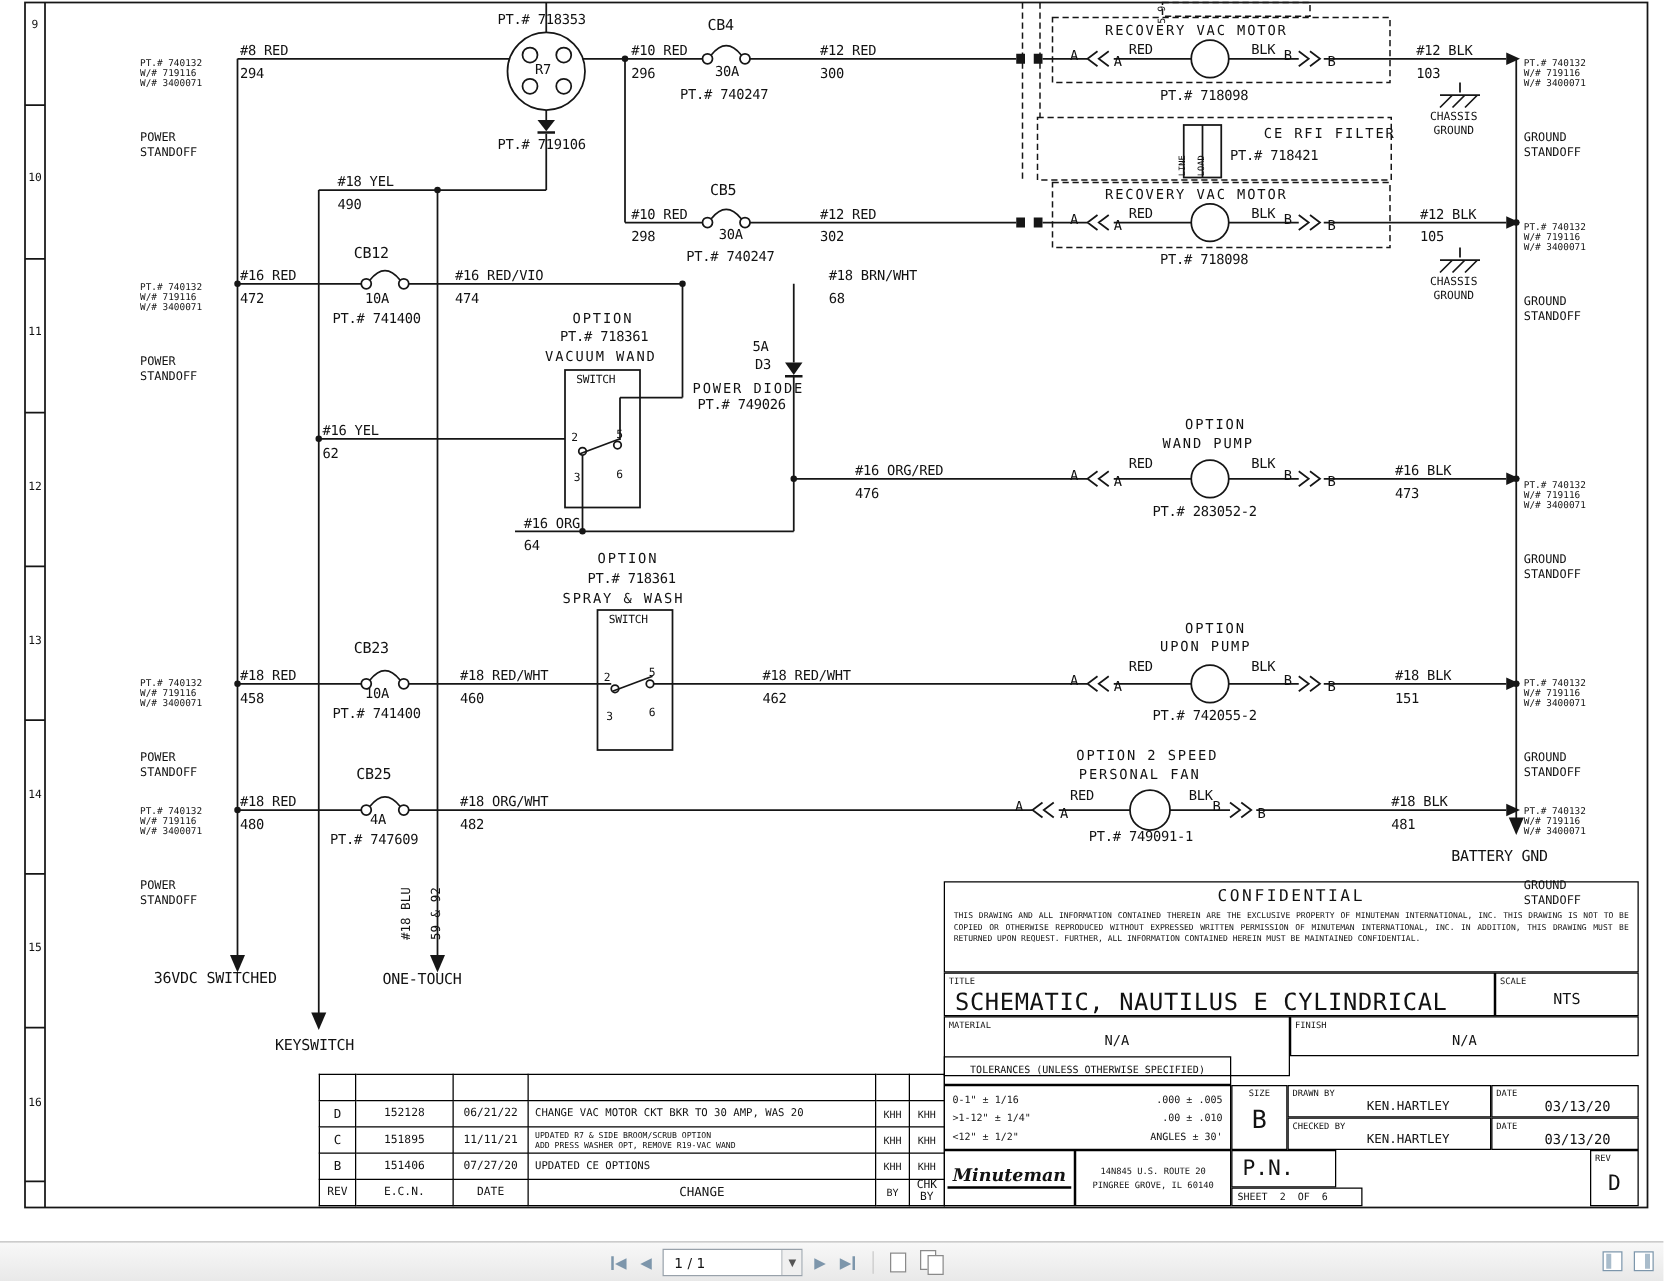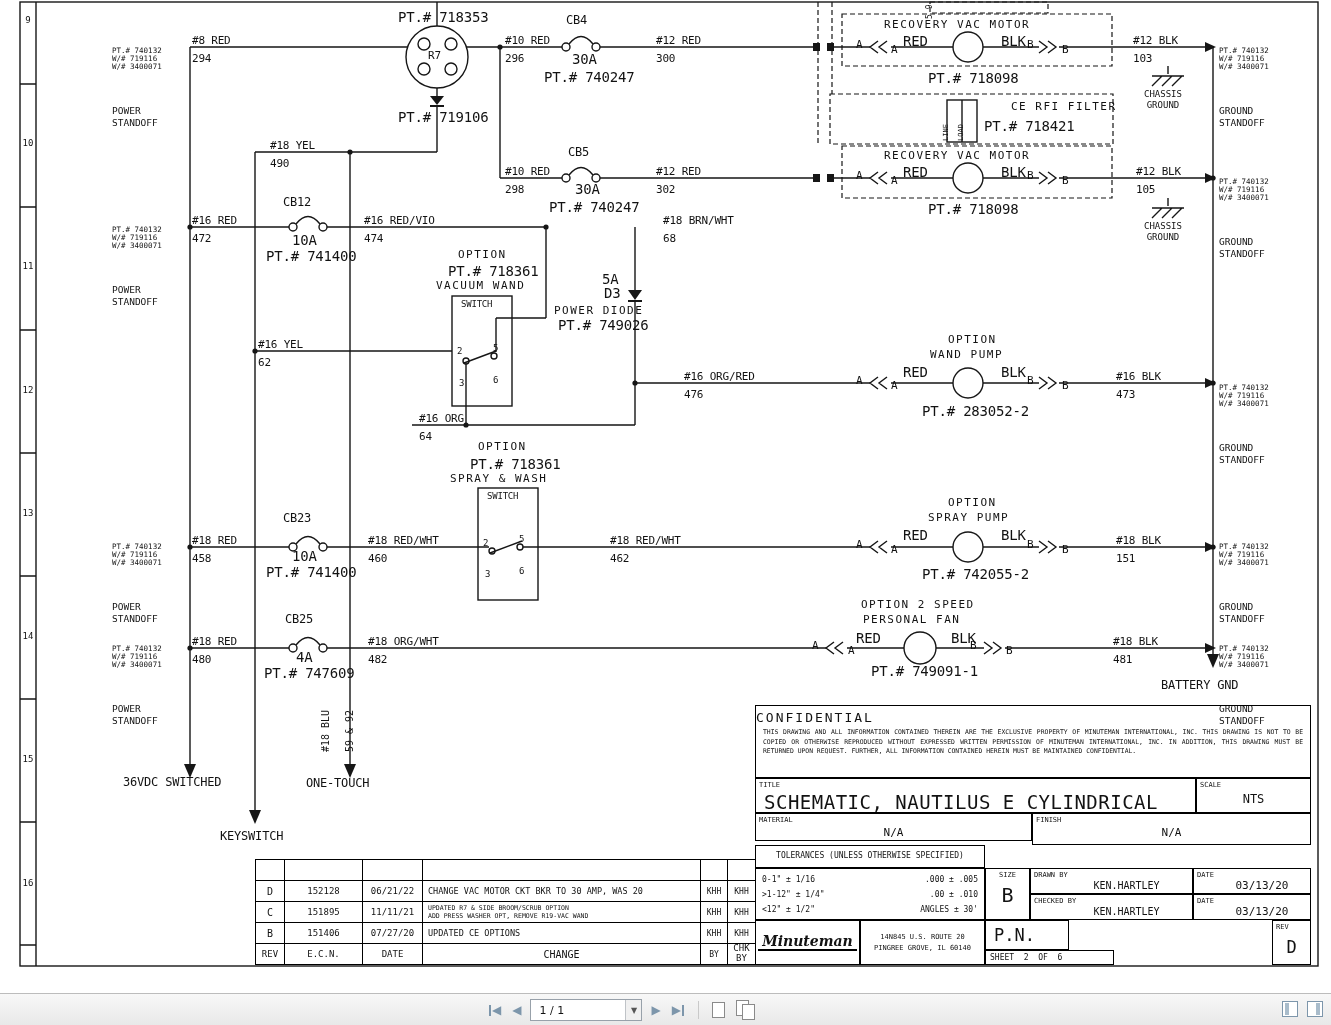--- a/index.html
+++ b/index.html
@@ -1,35 +1,35 @@
 <!DOCTYPE html>
 <html><head>
 <meta charset="utf-8">
 <style>
   html,body{margin:0;padding:0;background:#fff}
   .stage{position:relative;width:1331px;height:1025px;background:#fff;overflow:hidden;
          font-family:"DejaVu Sans Mono","Liberation Mono",monospace;color:#121212}
   svg.wires{position:absolute;left:0;top:0}
   .lbl{position:absolute;white-space:pre;font-size:11px;line-height:1.12;letter-spacing:-0.2px}
-  .s12{font-size:12px}.s10{font-size:14px}.s9{font-size:9px}
+  .s12{font-size:12px}.s10{font-size:11px}.s9{font-size:9px}
   .sp{letter-spacing:1.5px}
   .wire div{line-height:13px}
   .wire div + div{margin-top:5px}
   .rownum{position:absolute;left:21px;width:14px;text-align:center;font-size:9px}
   .standoff{position:absolute;white-space:pre;line-height:1.08}
   .so-pt{font-size:7.5px}
   .so-nm{font-size:9.5px;line-height:1.18}
   .rot{position:absolute;transform:rotate(-90deg);transform-origin:0 100%;white-space:pre}
   .chassis{position:absolute;text-align:center;font-size:9px;line-height:1.2}
 
   
   .tb{position:absolute;left:755px;top:705px;width:556px;height:260px;font-family:"DejaVu Sans Mono","Liberation Mono",monospace}
   .cell{position:absolute;border:1px solid #000;box-sizing:border-box;overflow:hidden}
   .cl{position:absolute;left:3px;top:2px;font-size:7px;letter-spacing:0}
-  .conf-title{font-size:13px;letter-spacing:2px;margin-top:4px}
+  .conf-title{text-align:center;font-size:13px;letter-spacing:2px;margin-top:4px}
   .conf-body{font-size:6.4px;line-height:1.5;text-align:justify;padding:3px 7px;letter-spacing:0}
   .big-title{position:absolute;left:8px;top:12px;font-size:19px;letter-spacing:0.5px;white-space:pre}
   .cv{position:absolute;left:0;right:0;text-align:center}
   .tolrow{display:flex;justify-content:space-between;font-size:8px;line-height:15px;padding:0 6px}
   .tolwrap{padding-top:3px}
   .logo-t{font-family:"DejaVu Serif","Liberation Serif",serif;font-style:italic;font-weight:bold;
           font-size:14px;text-align:center;margin-top:12px;border-bottom:2px solid #000;display:inline-block;padding:0 4px}
   .addr{font-size:7px;text-align:center;line-height:1.5;margin-top:11px;letter-spacing:0}
 
   
@@ -291,21 +291,21 @@
 <div class="lbl s10" style="left:903px;top:365px">RED</div>
 <div class="lbl s10" style="left:1001px;top:365px">BLK</div>
 <div class="lbl s10" style="left:922px;top:404px">PT.# 283052-2</div>
 
 <div class="lbl sp" style="left:478px;top:441px">OPTION</div>
 <div class="lbl s10" style="left:470px;top:457px">PT.# 718361</div>
 <div class="lbl sp" style="left:450px;top:473px">SPRAY &amp; WASH</div>
 <div class="lbl s9" style="left:487px;top:491px">SWITCH</div>
 
 <div class="lbl sp" style="left:948px;top:497px">OPTION</div>
-<div class="lbl sp" style="left:928px;top:512px">SPRAY PUMP</div>
+<div class="lbl sp" style="left:928px;top:512px">UPON PUMP</div>
 <div class="lbl s10" style="left:903px;top:528px">RED</div>
 <div class="lbl s10" style="left:1001px;top:528px">BLK</div>
 <div class="lbl s10" style="left:922px;top:567px">PT.# 742055-2</div>
 
 <div class="lbl sp" style="left:861px;top:599px">OPTION 2 SPEED</div>
 <div class="lbl sp" style="left:863px;top:614px">PERSONAL FAN</div>
 <div class="lbl s10" style="left:856px;top:631px">RED</div>
 <div class="lbl s10" style="left:951px;top:631px">BLK</div>
 <div class="lbl s10" style="left:871px;top:664px">PT.# 749091-1</div>
 
@@ -364,21 +364,21 @@
     <div class="conf-body">THIS DRAWING AND ALL INFORMATION CONTAINED THEREIN ARE THE EXCLUSIVE PROPERTY OF MINUTEMAN INTERNATIONAL, INC. THIS DRAWING IS NOT TO BE COPIED OR OTHERWISE REPRODUCED WITHOUT EXPRESSED WRITTEN PERMISSION OF MINUTEMAN INTERNATIONAL, INC. IN ADDITION, THIS DRAWING MUST BE RETURNED UPON REQUEST. FURTHER, ALL INFORMATION CONTAINED HEREIN MUST BE MAINTAINED CONFIDENTIAL.</div>
   </div>
   <div class="cell" style="left:0;top:73px;width:441px;height:35px">
     <div class="cl">TITLE</div>
     <div class="big-title">SCHEMATIC, NAUTILUS E CYLINDRICAL</div>
   </div>
   <div class="cell" style="left:441px;top:73px;width:115px;height:35px">
     <div class="cl">SCALE</div>
     <div class="cv" style="top:13px;font-size:12px">NTS</div>
   </div>
-  <div class="cell" style="left:0;top:108px;width:277px;height:28px">
+  <div class="cell" style="left:0;top:108px;width:277px;height:48px">
     <div class="cl">MATERIAL</div>
     <div class="cv" style="top:12px;font-size:11px">N/A</div>
   </div>
   <div class="cell" style="left:277px;top:108px;width:279px;height:32px">
     <div class="cl">FINISH</div>
     <div class="cv" style="top:12px;font-size:11px">N/A</div>
   </div>
   <div class="cell" style="left:0;top:140px;width:230px;height:23px">
     <div class="cv" style="top:5px;font-size:8px">TOLERANCES (UNLESS OTHERWISE SPECIFIED)</div>
   </div>
@@ -421,21 +421,21 @@
   </div>
   <div class="cell" style="left:105px;top:215px;width:125px;height:45px">
     <div class="addr">
           <div>14N845 U.S. ROUTE 20</div>
           <div>PINGREE GROVE, IL 60140</div>
         </div>
   </div>
   <div class="cell" style="left:230px;top:215px;width:84px;height:30px">
     <div style="position:absolute;left:8px;top:4px;font-size:17px">P.N.</div>
   </div>
-  <div class="cell" style="left:230px;top:245px;width:129px;height:15px">
+  <div class="cell" style="left:230px;top:245px;width:105px;height:15px">
     <div style="position:absolute;left:4px;top:2px;font-size:8px;white-space:pre">SHEET  2  OF  6</div>
   </div>
   <div class="cell" style="left:517px;top:215px;width:39px;height:45px">
     <div class="cl">REV</div>
     <div class="cv" style="top:16px;font-size:17px">D</div>
   </div>
 </div>
 
 <table class="rt">
   <colgroup>

